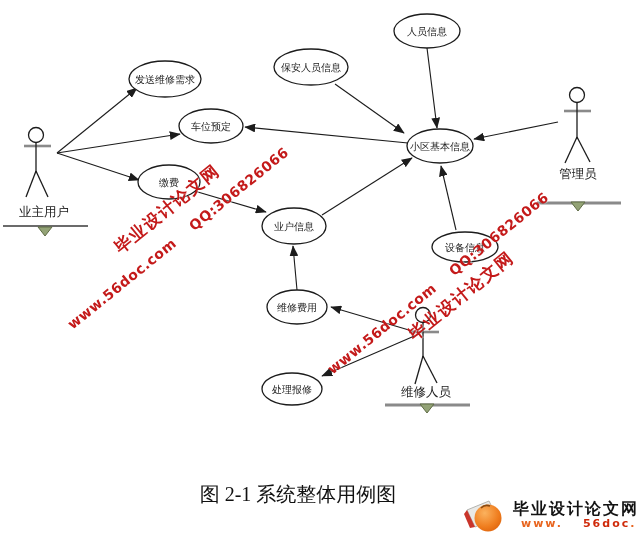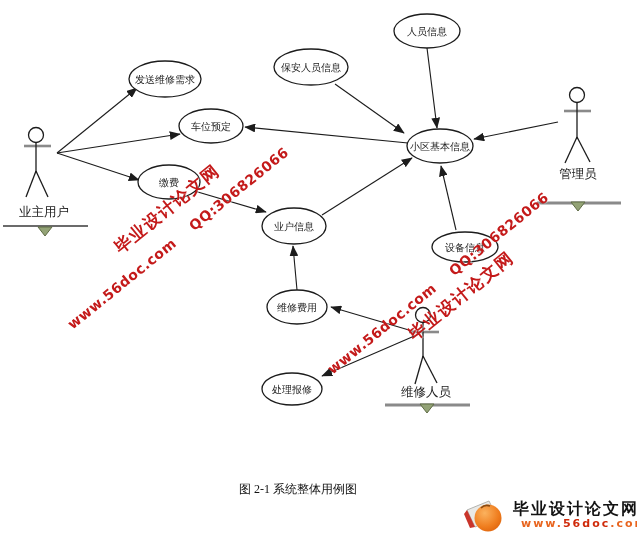--- a/index.html
+++ b/index.html
@@ -37,41 +37,41 @@
   .wm-brand{font-size:17px;letter-spacing:1.5px;font-family:"Liberation Sans",sans-serif;}
   .wm-contact{font-size:14px;letter-spacing:0.5px;font-family:"DejaVu Sans",sans-serif;}
   #wm1-brand{left:167px;top:209px;}
   #wm1-contact{left:178px;top:238px;}
   #wm2-contact{left:438px;top:283px;}
   #wm2-brand{left:461px;top:296px;}
 
   #caption{
     position:absolute;left:298px;top:481px;transform:translateX(-50%);
     font-family:"Liberation Serif", serif;
-    font-size:12px;color:#111;white-space:nowrap;
+    font-size:20px;color:#111;white-space:nowrap;
   }
 
   #logo{
     position:absolute;left:461px;top:494px;width:176px;height:42px;
     display:flex;align-items:center;
   }
   #logo .logo-icon{width:50px;height:40px;flex:0 0 auto;}
   #logo .logo-text{display:flex;flex-direction:column;line-height:1.05;margin-left:2px;}
   #logo .logo-brand{
     font-family:"Liberation Sans", sans-serif;
     font-weight:bold;font-size:16px;letter-spacing:2px;color:var(--logo-text-dark,#111);
     white-space:nowrap;
   }
   #logo .logo-url{
     font-family:"DejaVu Sans", sans-serif;
     font-weight:bold;font-size:11px;letter-spacing:2px;white-space:nowrap;
     margin-left:8px;
   }
   #logo .logo-url .u-www,#logo .logo-url .u-com{color:var(--logo-orange,#e8641e);}
-  #logo .logo-url .u-site{color:var(--logo-red,#cf2a0a);}
+  #logo .logo-url .u-site{color:var(--logo-red,#cf2a0a);margin-left:20px;}
 </style>
 </head>
 <body>
 
 <svg id="stage" viewBox="0 0 637 536" xmlns="http://www.w3.org/2000/svg">
   <defs>
     <marker id="arrow" viewBox="0 0 10 8" refX="9.3" refY="4" markerWidth="10" markerHeight="8" orient="auto-start-reverse">
       <path d="M0,0 L10,4 L0,8 z" fill="#1c1c1c"></path>
     </marker>
   </defs>

